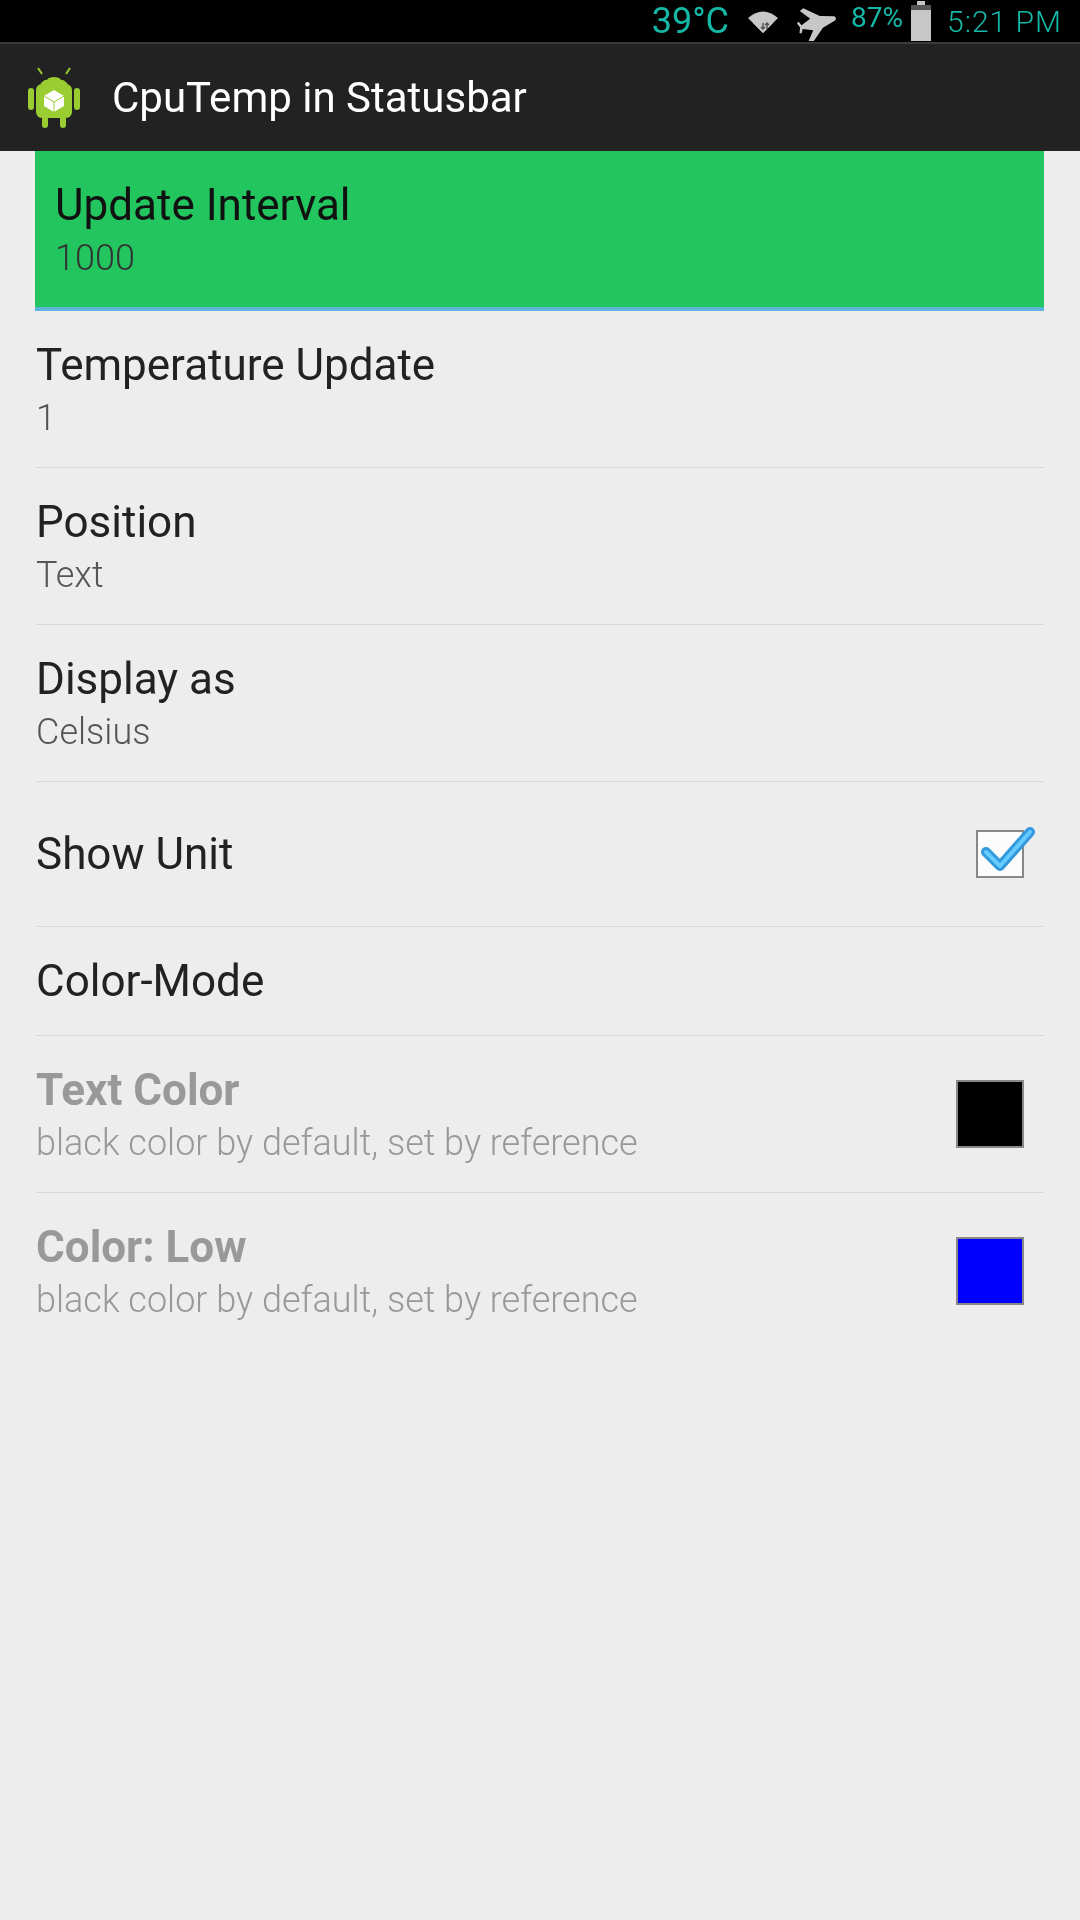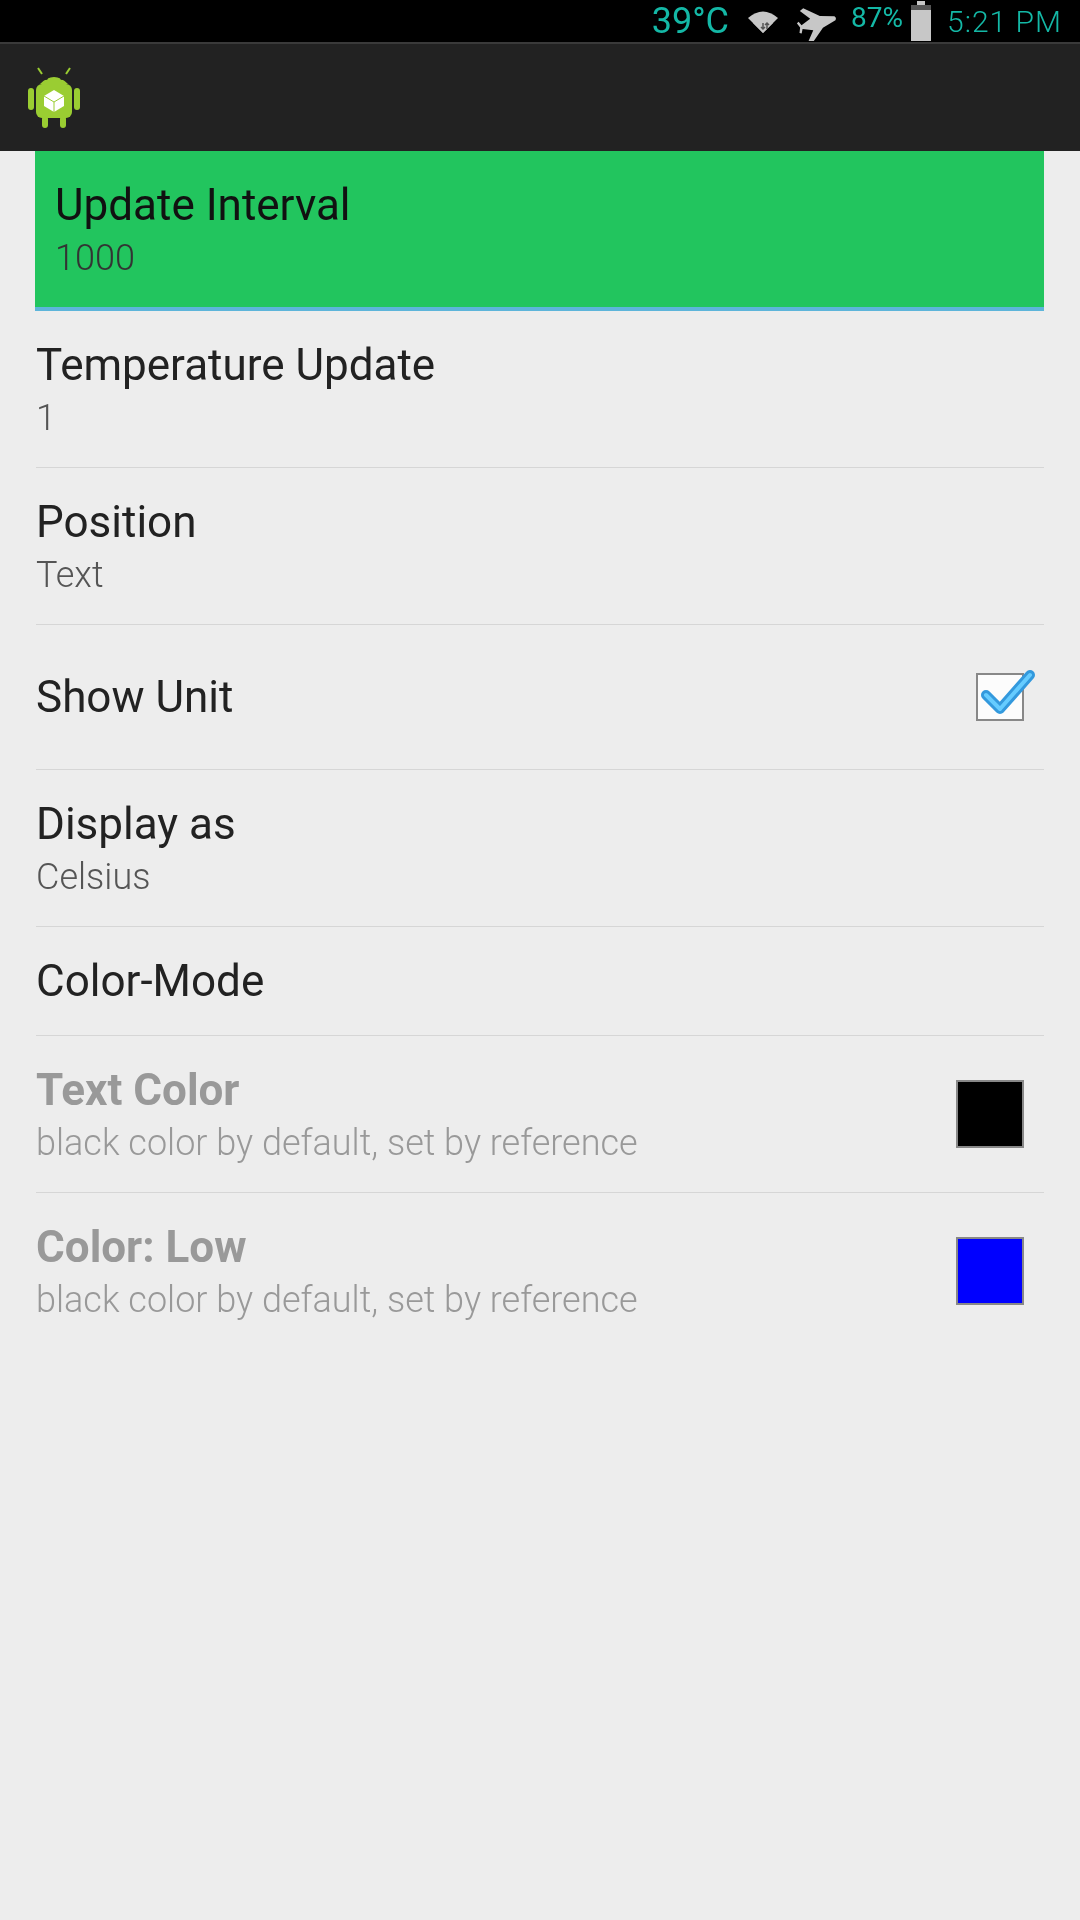--- a/index.html
+++ b/index.html
@@ -180,20 +180,21 @@
       <rect x="6" y="22" width="6" height="22" rx="3" fill="#9acd32"></rect>
       <rect x="52" y="22" width="6" height="22" rx="3" fill="#9acd32"></rect>
       <rect x="20" y="50" width="6" height="12" rx="3" fill="#9acd32"></rect>
       <rect x="38" y="50" width="6" height="12" rx="3" fill="#9acd32"></rect>
       <g transform="translate(22,24)">
         <path d="M0 6 L10 0 L20 6 L20 16 L10 22 L0 16 Z" fill="#ffffff"></path>
         <path d="M0 6 L10 12 L20 6 M10 12 L10 22" stroke="#9acd32" stroke-width="1" fill="none"></path>
       </g>
     </svg>
   </span>
+  <span class="app-title">CpuTemp in Statusbar</span>
 </div>
 
 <div class="settings-list">
 
   <div class="setting-item selected">
     <div class="setting-text">
       <span class="setting-title">Update Interval</span>
       <span class="setting-summary">1000</span>
     </div>
   </div>
@@ -203,46 +204,46 @@
     <div class="setting-text">
       <span class="setting-title">Temperature Update</span>
       <span class="setting-summary">1</span>
     </div>
   </div>
 
   <div class="setting-item">
     <div class="setting-text">
       <span class="setting-title">Position</span>
       <span class="setting-summary">Text</span>
+    </div>
+  </div>
+
+  <div class="setting-item">
+    <div class="setting-text">
+      <span class="setting-title">Display as</span>
+      <span class="setting-summary">Celsius</span>
     </div>
   </div>
 
   <div class="setting-item single-line">
     <div class="setting-text">
       <span class="setting-title">Show Unit</span>
     </div>
     <div class="checkbox-widget">
       <span class="checkmark">
         <svg width="56" height="56" viewBox="0 0 56 56">
           <path d="M6 30 L20 44 L50 10" stroke="#3399dd" stroke-width="10" fill="none" stroke-linecap="round" stroke-linejoin="round"></path>
           <path d="M6 30 L20 44 L50 10" stroke="#66ccff" stroke-width="4" fill="none" stroke-linecap="round" stroke-linejoin="round"></path>
         </svg>
       </span>
     </div>
   </div>
 
   <div class="setting-item">
     <div class="setting-text">
-      <span class="setting-title">Display as</span>
-      <span class="setting-summary">Celsius</span>
-    </div>
-  </div>
-
-  <div class="setting-item">
-    <div class="setting-text">
       <span class="setting-title">Color-Mode</span>
     </div>
   </div>
 
   <div class="setting-item disabled">
     <div class="setting-text">
       <span class="setting-title">Text Color</span>
       <span class="setting-summary">black color by default, set by reference</span>
     </div>
     <div class="color-swatch" style="background:#000000"></div>

